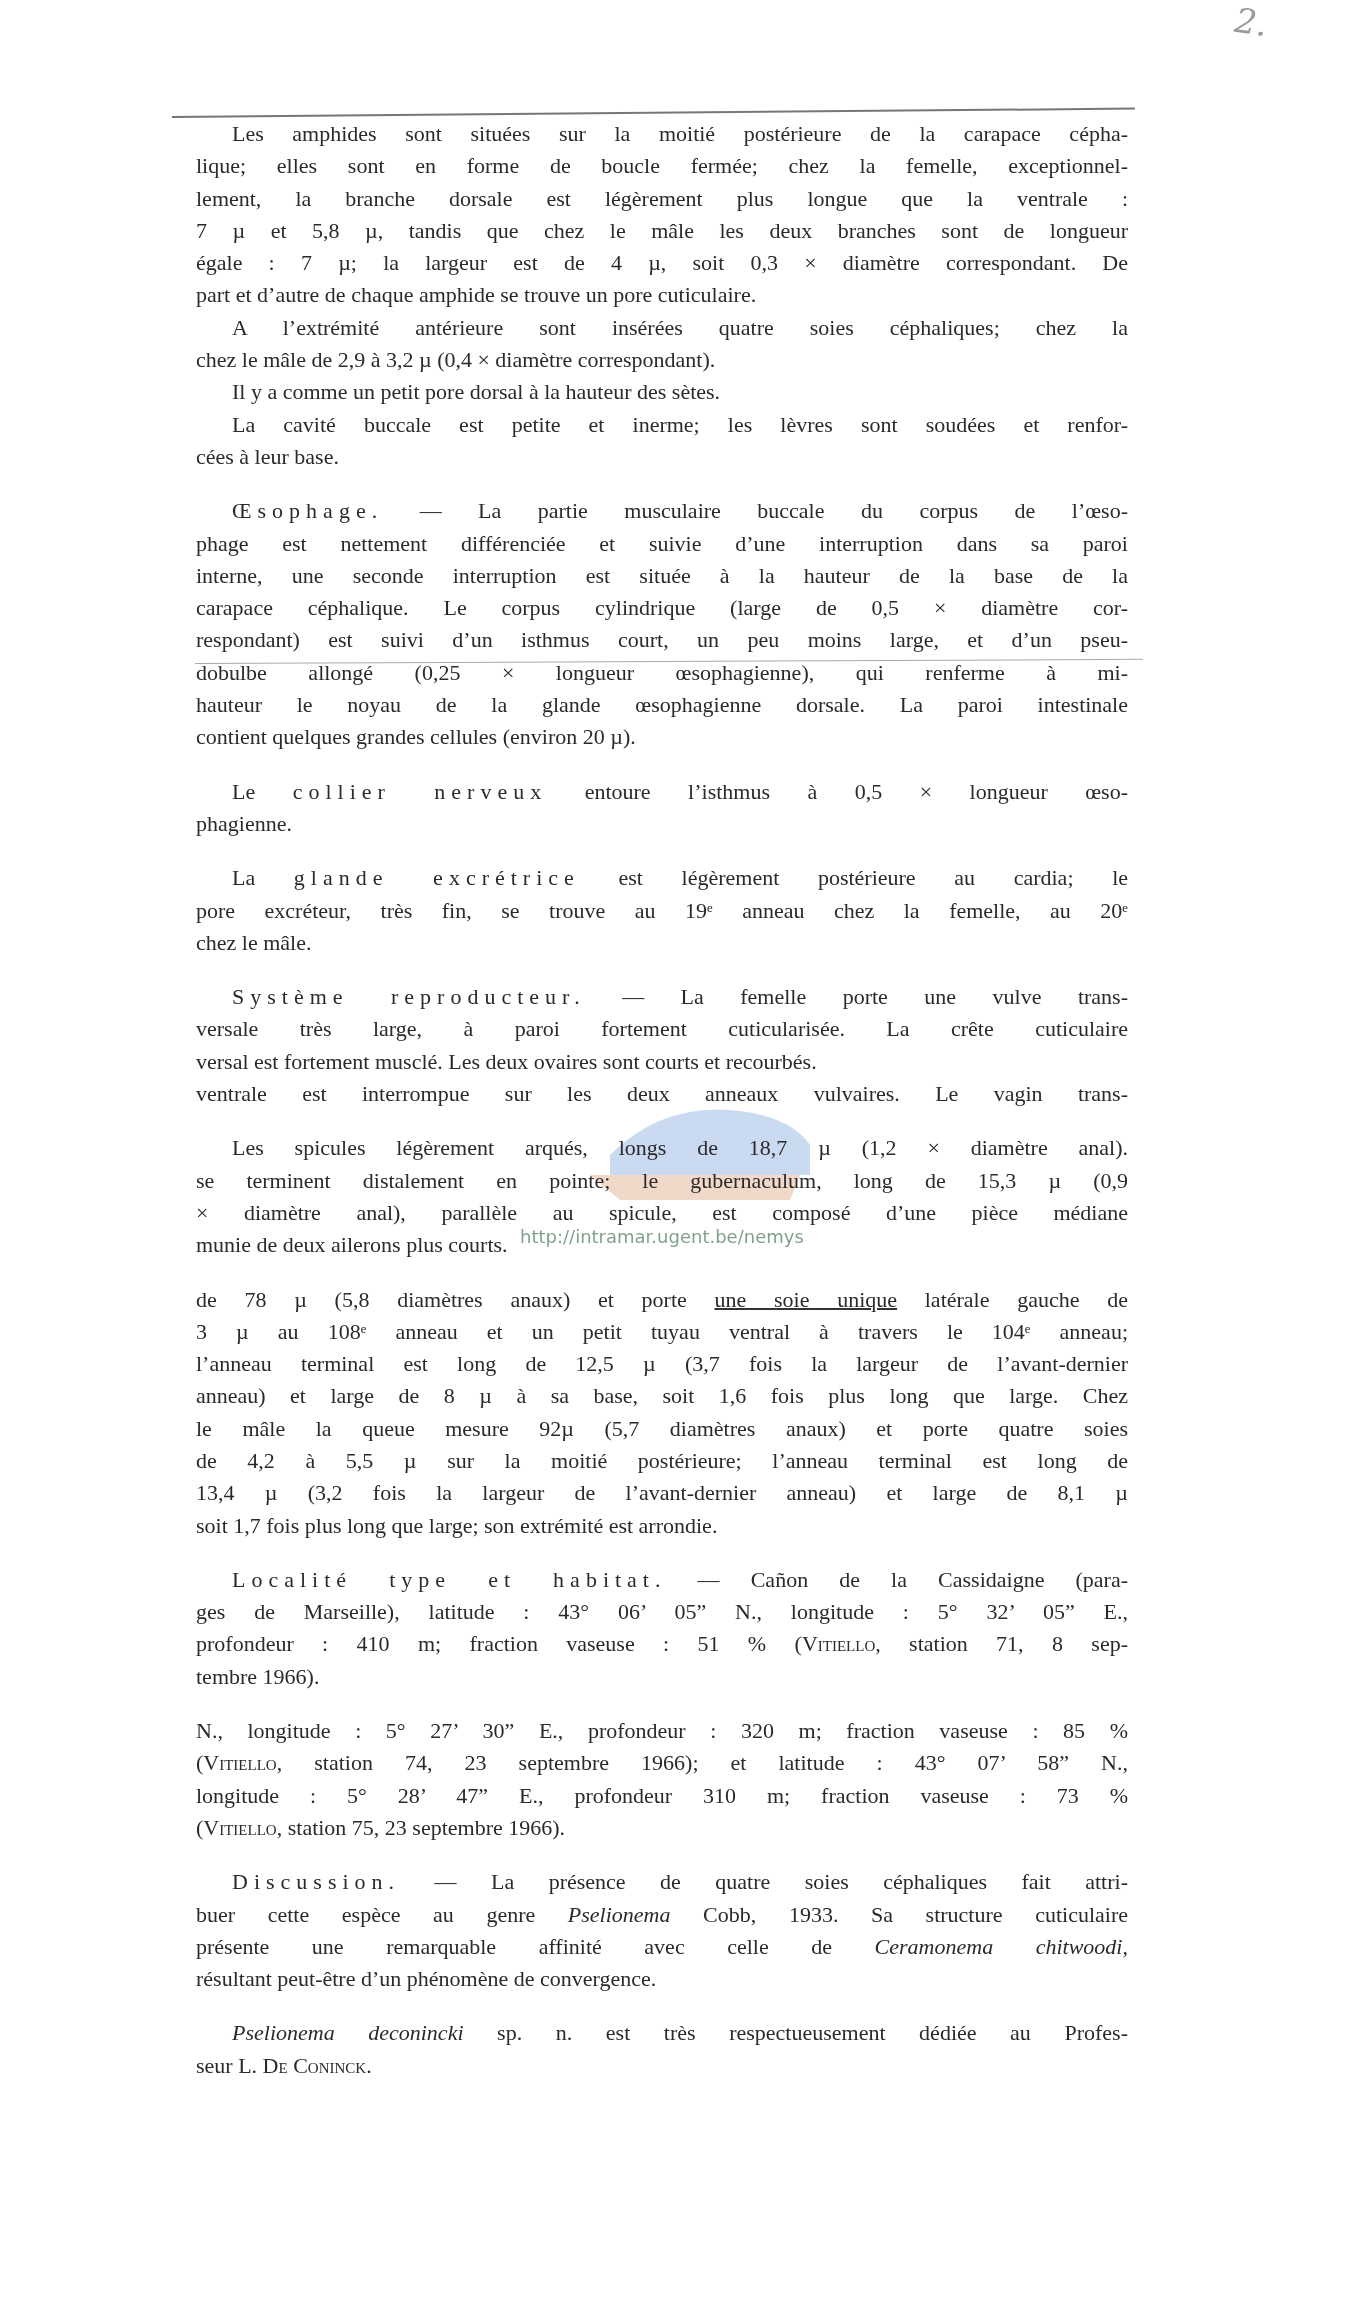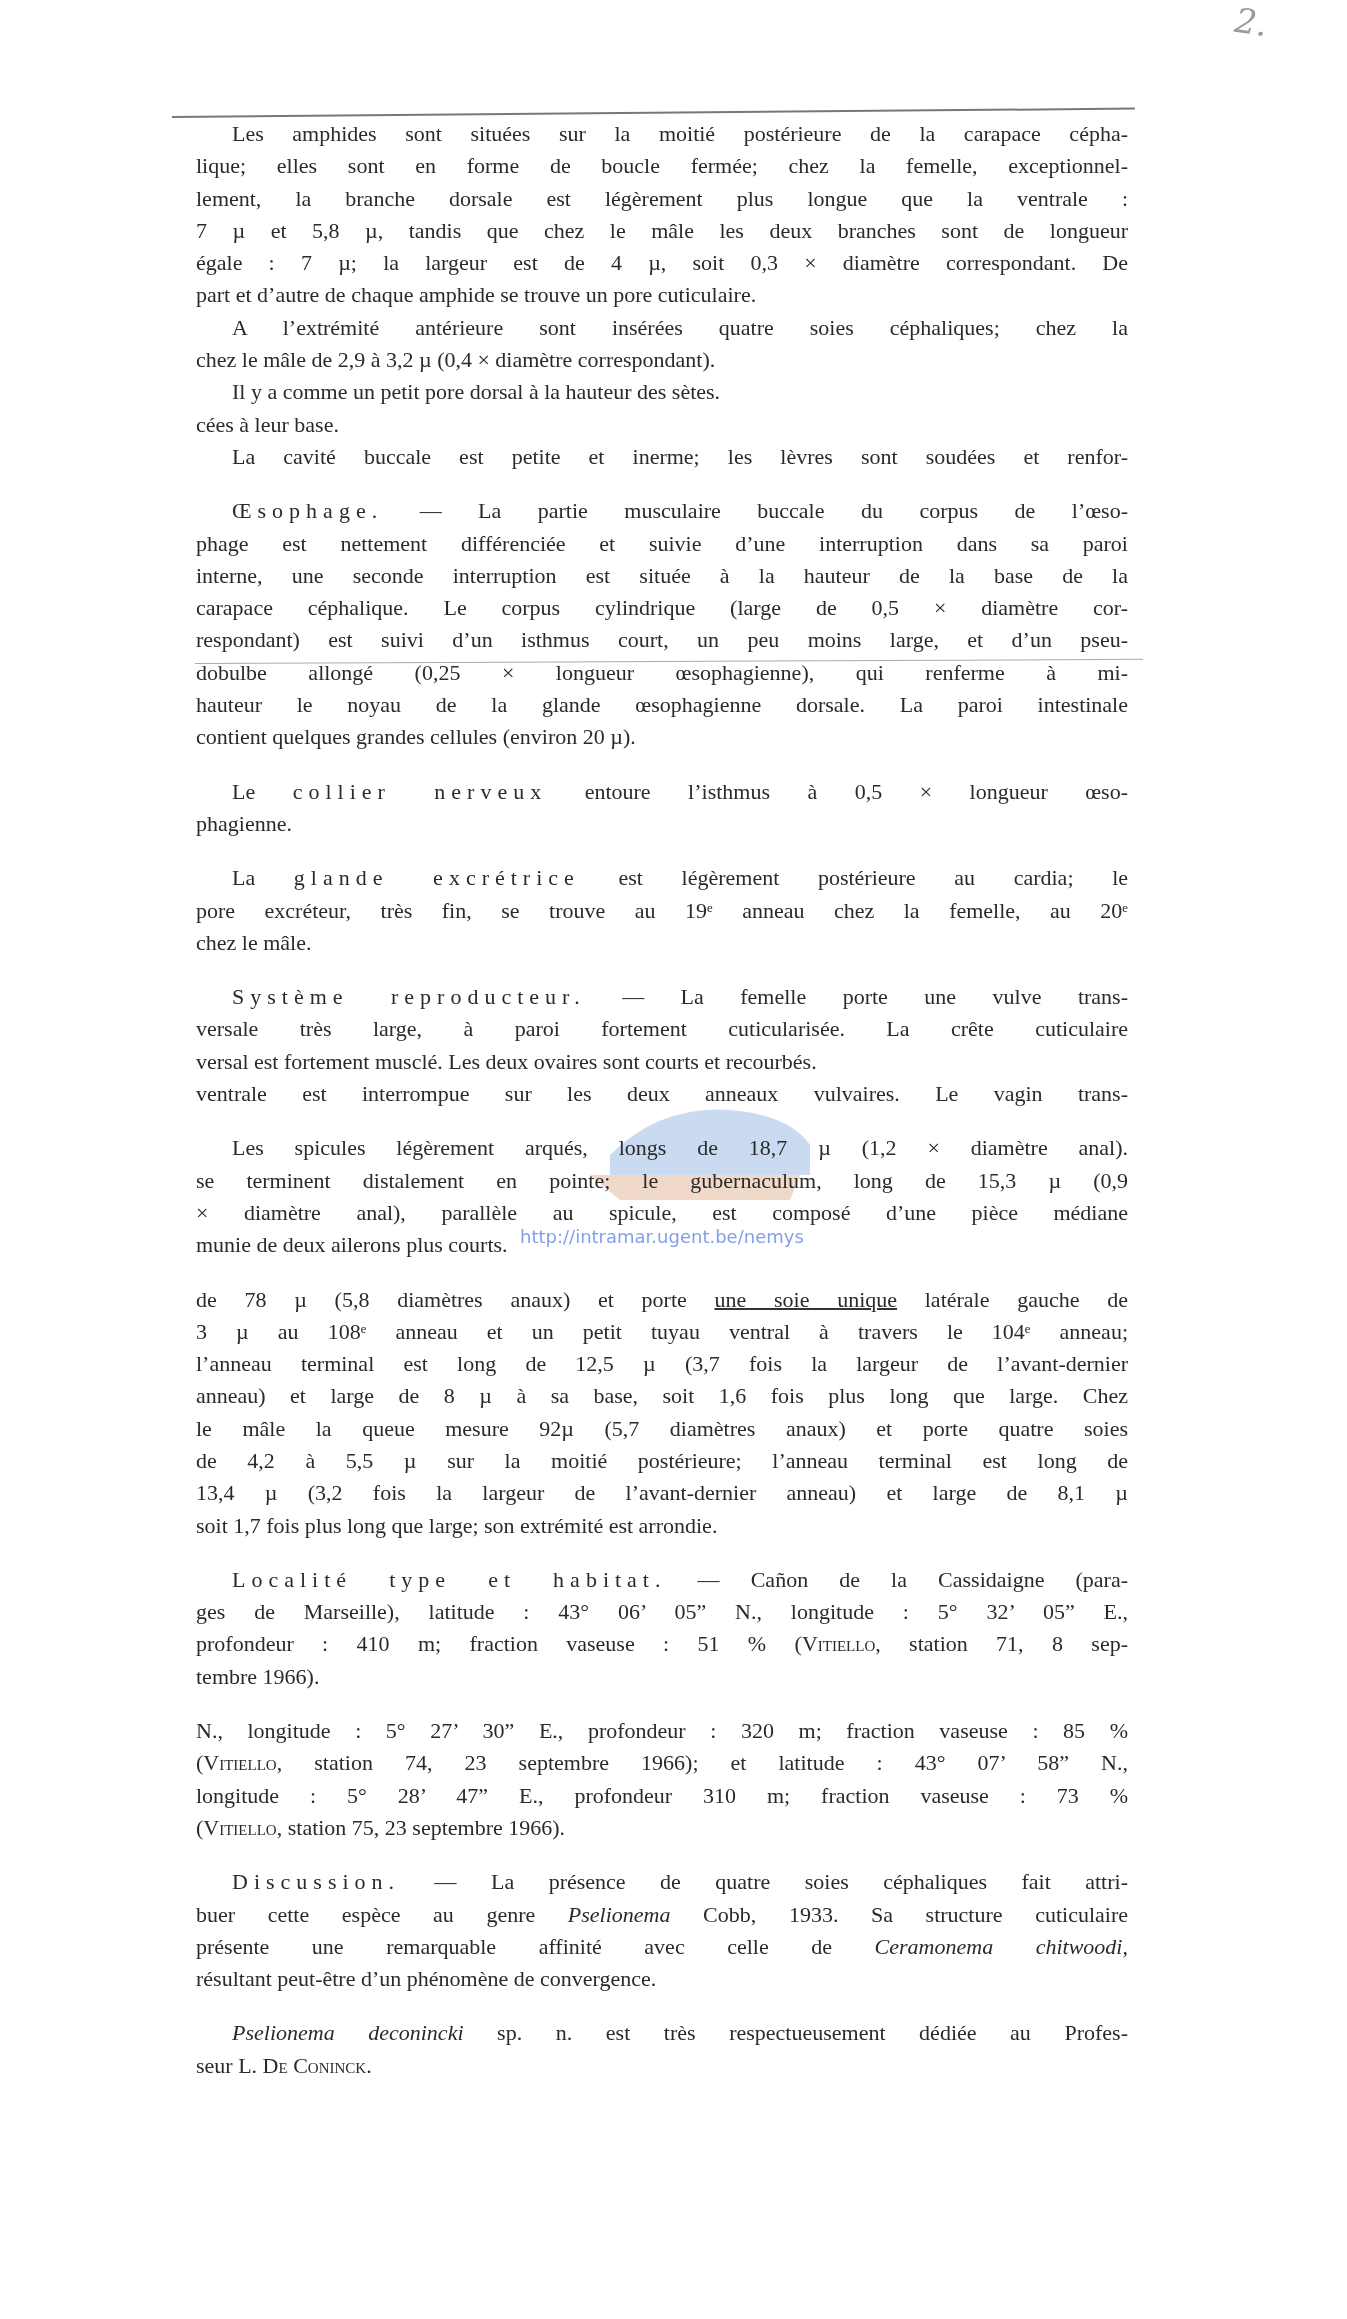--- a/index.html
+++ b/index.html
@@ -19,21 +19,21 @@
             text-align: justify; text-align-last: justify; width: 932px; }
     .line.last { text-align-last: left; }
     .line.indent { width: 896px; padding-left: 36px; }
     .spaced { letter-spacing: 6px; }
     .sc { font-variant: small-caps; }
     .it { font-style: italic; margin-top: 12px; }
     .ul { text-decoration: underline; text-decoration-color: #333; text-decoration-thickness: 1.5px; }
     .watermark { position: absolute; left: 590px; top: 1085px; width: 230px; height: 120px;
                  opacity: 0.32; pointer-events: none; }
     .wm-url { position: absolute; left: 520px; top: 1226px; font-family: "DejaVu Sans", sans-serif;
-              font-size: 18px; color: #1d4ed8; opacity: 0.55; pointer-events: none; }
+              font-size: 18px; color: #14532d; opacity: 0.55; pointer-events: none; }
   </style>
 </head>
 <body>
 
 <div class="page-mark">2.</div>
 <div class="top-rule"></div>
 <div class="crease"></div>
 
 <svg class="watermark" viewBox="0 0 230 120">
   <path d="M20 70 Q70 20 140 25 Q200 30 220 60 L220 90 L20 90 Z" fill="#5b8fd6"></path>
@@ -51,22 +51,22 @@
       <span class="line last"><span>part et d’autre de chaque amphide se trouve un pore cuticulaire.</span></span>
     </div>
     <div class="para">
       <span class="line indent"><span>A l’extrémité antérieure sont insérées quatre soies céphaliques; chez la</span></span>
       <span class="line last"><span>chez le mâle de 2,9 à 3,2 µ (0,4 × diamètre correspondant).</span></span>
     </div>
     <div class="para">
       <span class="line indent last"><span>Il y a comme un petit pore dorsal à la hauteur des sètes.</span></span>
     </div>
     <div class="para">
+      <span class="line indent"><span>La cavité buccale est petite et inerme; les lèvres sont soudées et renfor-</span></span>
       <span class="line last"><span>cées à leur base.</span></span>
-      <span class="line indent"><span>La cavité buccale est petite et inerme; les lèvres sont soudées et renfor-</span></span>
     </div>
     <div class="gap"></div>
     <div class="para">
       <span class="line indent"><span class="spaced">Œsophage.</span><span> — La partie musculaire buccale du corpus de l’œso-</span></span>
       <span class="line"><span>phage est nettement différenciée et suivie d’une interruption dans sa paroi</span></span>
       <span class="line"><span>interne, une seconde interruption est située à la hauteur de la base de la</span></span>
       <span class="line"><span>carapace céphalique. Le corpus cylindrique (large de 0,5 × diamètre cor-</span></span>
       <span class="line"><span>respondant) est suivi d’un isthmus court, un peu moins large, et d’un pseu-</span></span>
       <span class="line"><span>dobulbe allongé (0,25 × longueur œsophagienne), qui renferme à mi-</span></span>
       <span class="line"><span>hauteur le noyau de la glande œsophagienne dorsale. La paroi intestinale</span></span>

